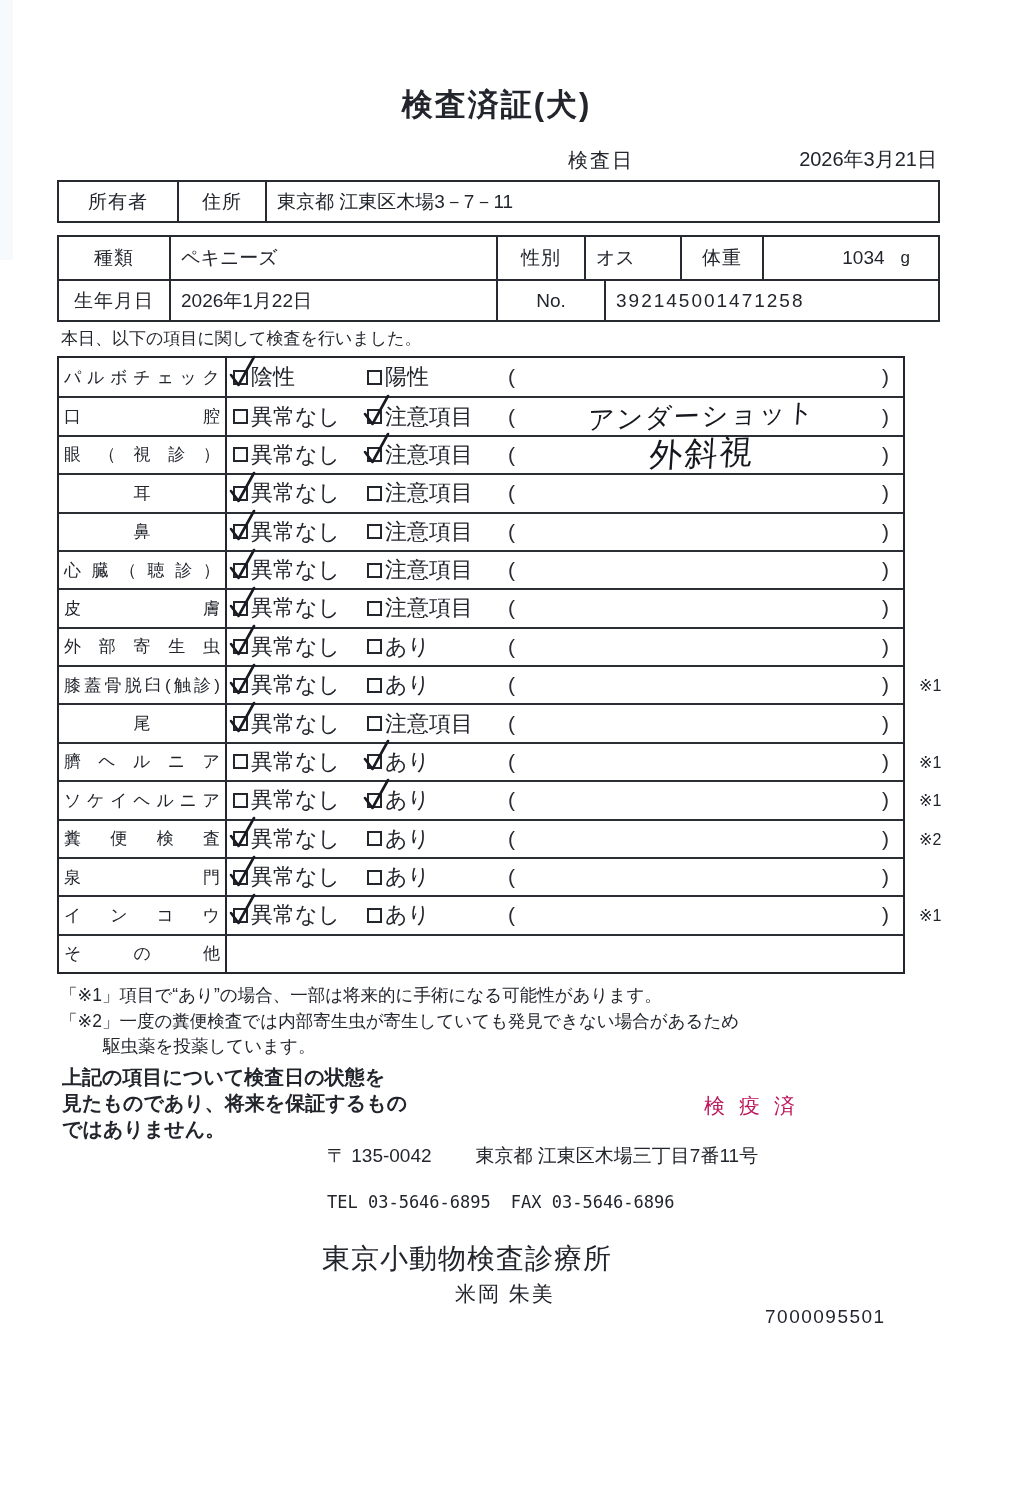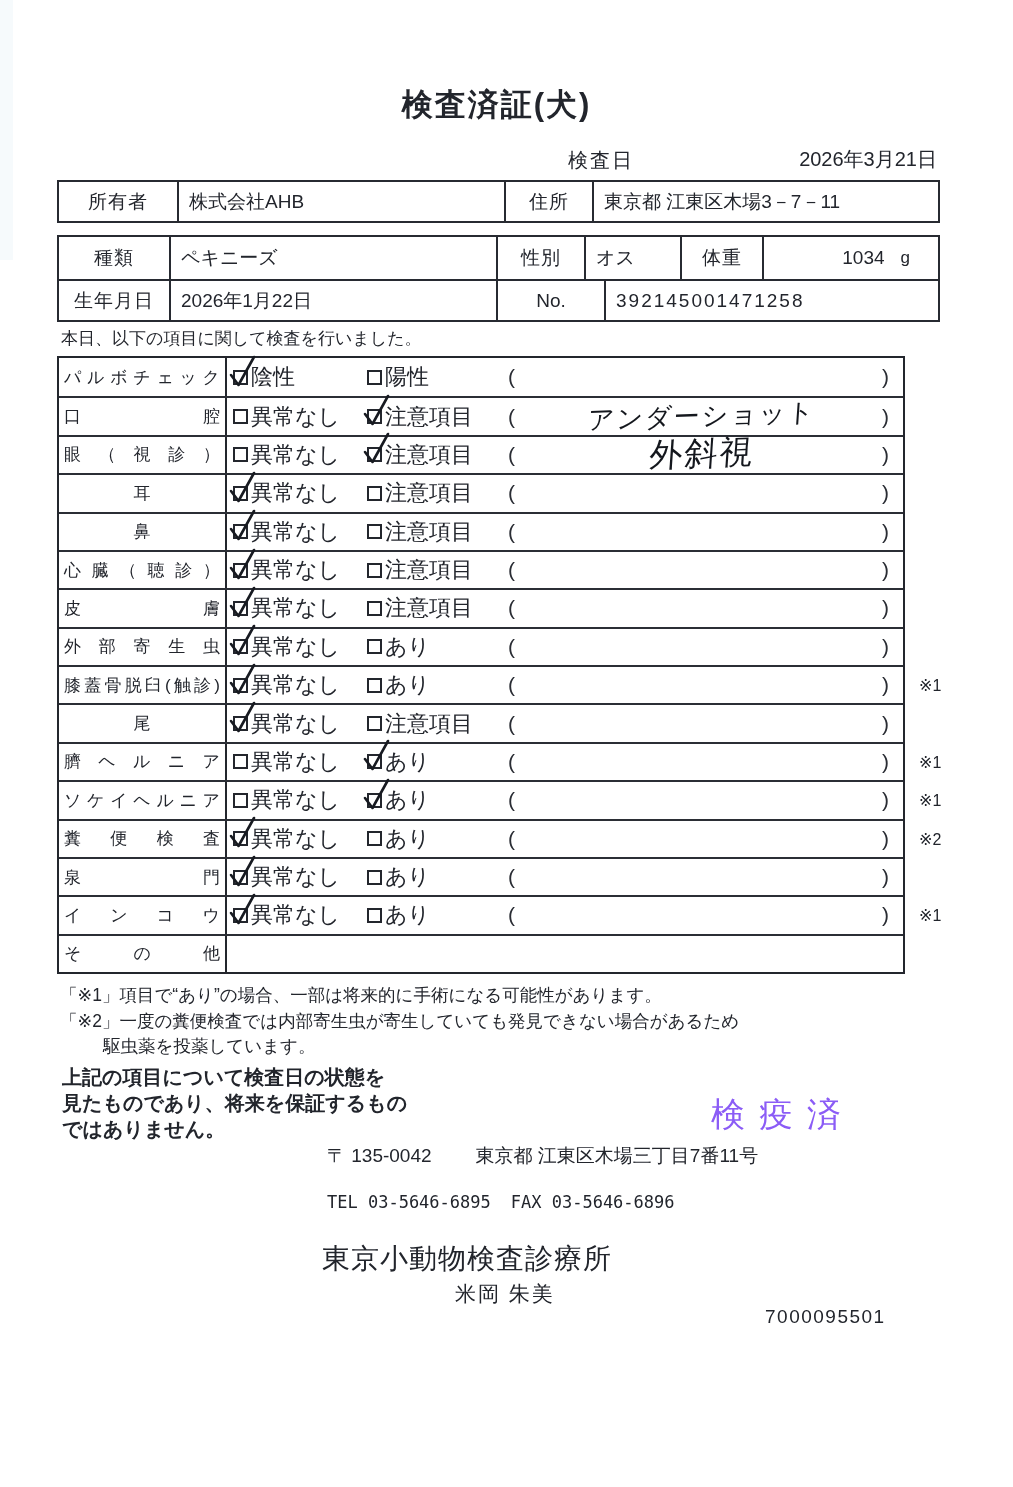--- a/index.html
+++ b/index.html
@@ -60,21 +60,21 @@
         letter-spacing:2px;z-index:3;}
   .note.big{font-size:33px;}
   .rowmark{left:692px;font-size:16px;}
 
   
   .note1{position:absolute;left:60px;top:983px;font-size:17.5px;}
   .note2{position:absolute;left:60px;top:1009px;font-size:17.5px;}
   .note2b{position:absolute;left:103px;top:1034px;font-size:17.5px;}
 
   .disc{position:absolute;left:62px;top:1064px;font-size:20px;font-weight:bold;line-height:26px;}
-  .stamp{position:absolute;left:704px;top:1092px;font-size:34px;letter-spacing:14px;color:#8b5cf6;margin-left:7px;}
+  .stamp{position:absolute;left:704px;top:1092px;font-size:21px;letter-spacing:14px;color:#be185d;}
 
   .postal{position:absolute;left:327px;top:1143px;font-size:19px;}
   .postal .gap{display:inline-block;width:44px;}
   .telline{position:absolute;left:327px;top:1192px;font-size:17px;font-family:"DejaVu Sans Mono","Liberation Mono",monospace;}
   .telline .gap{display:inline-block;width:20px;}
   .clinic{position:absolute;left:322px;top:1240px;font-size:28px;letter-spacing:1px;font-weight:500;}
   .examiner{position:absolute;left:455px;top:1280px;font-size:21px;letter-spacing:2px;}
   .serial{position:absolute;left:765px;top:1306px;font-size:19px;letter-spacing:1.5px;}
 </style>
 </head>
@@ -84,21 +84,20 @@
   <div class="edge-artifact"></div>
 
   <div class="title">検査済証(犬)</div>
 
   <span class="date-label">検査日</span>
   <span class="date-value">2026年3月21日</span>
 
   <div class="boxtbl tblA">
     <div class="hrow">
       <div class="hcell lblc w-owner">所有者</div>
-      <div class="hcell valc w-ownerval">株式会社AHB</div>
       <div class="hcell lblc w-addr">住所</div>
       <div class="hcell valc w-addrval">東京都 江東区木場3－7－11</div>
     </div>
   </div>
 
   <div class="boxtbl tblB">
     <div class="hrow hrow2">
       <div class="hcell lblc w-kind">種類</div>
       <div class="hcell valc w-kindval">ペキニーズ</div>
       <div class="hcell lblc w-sex">性別</div>

